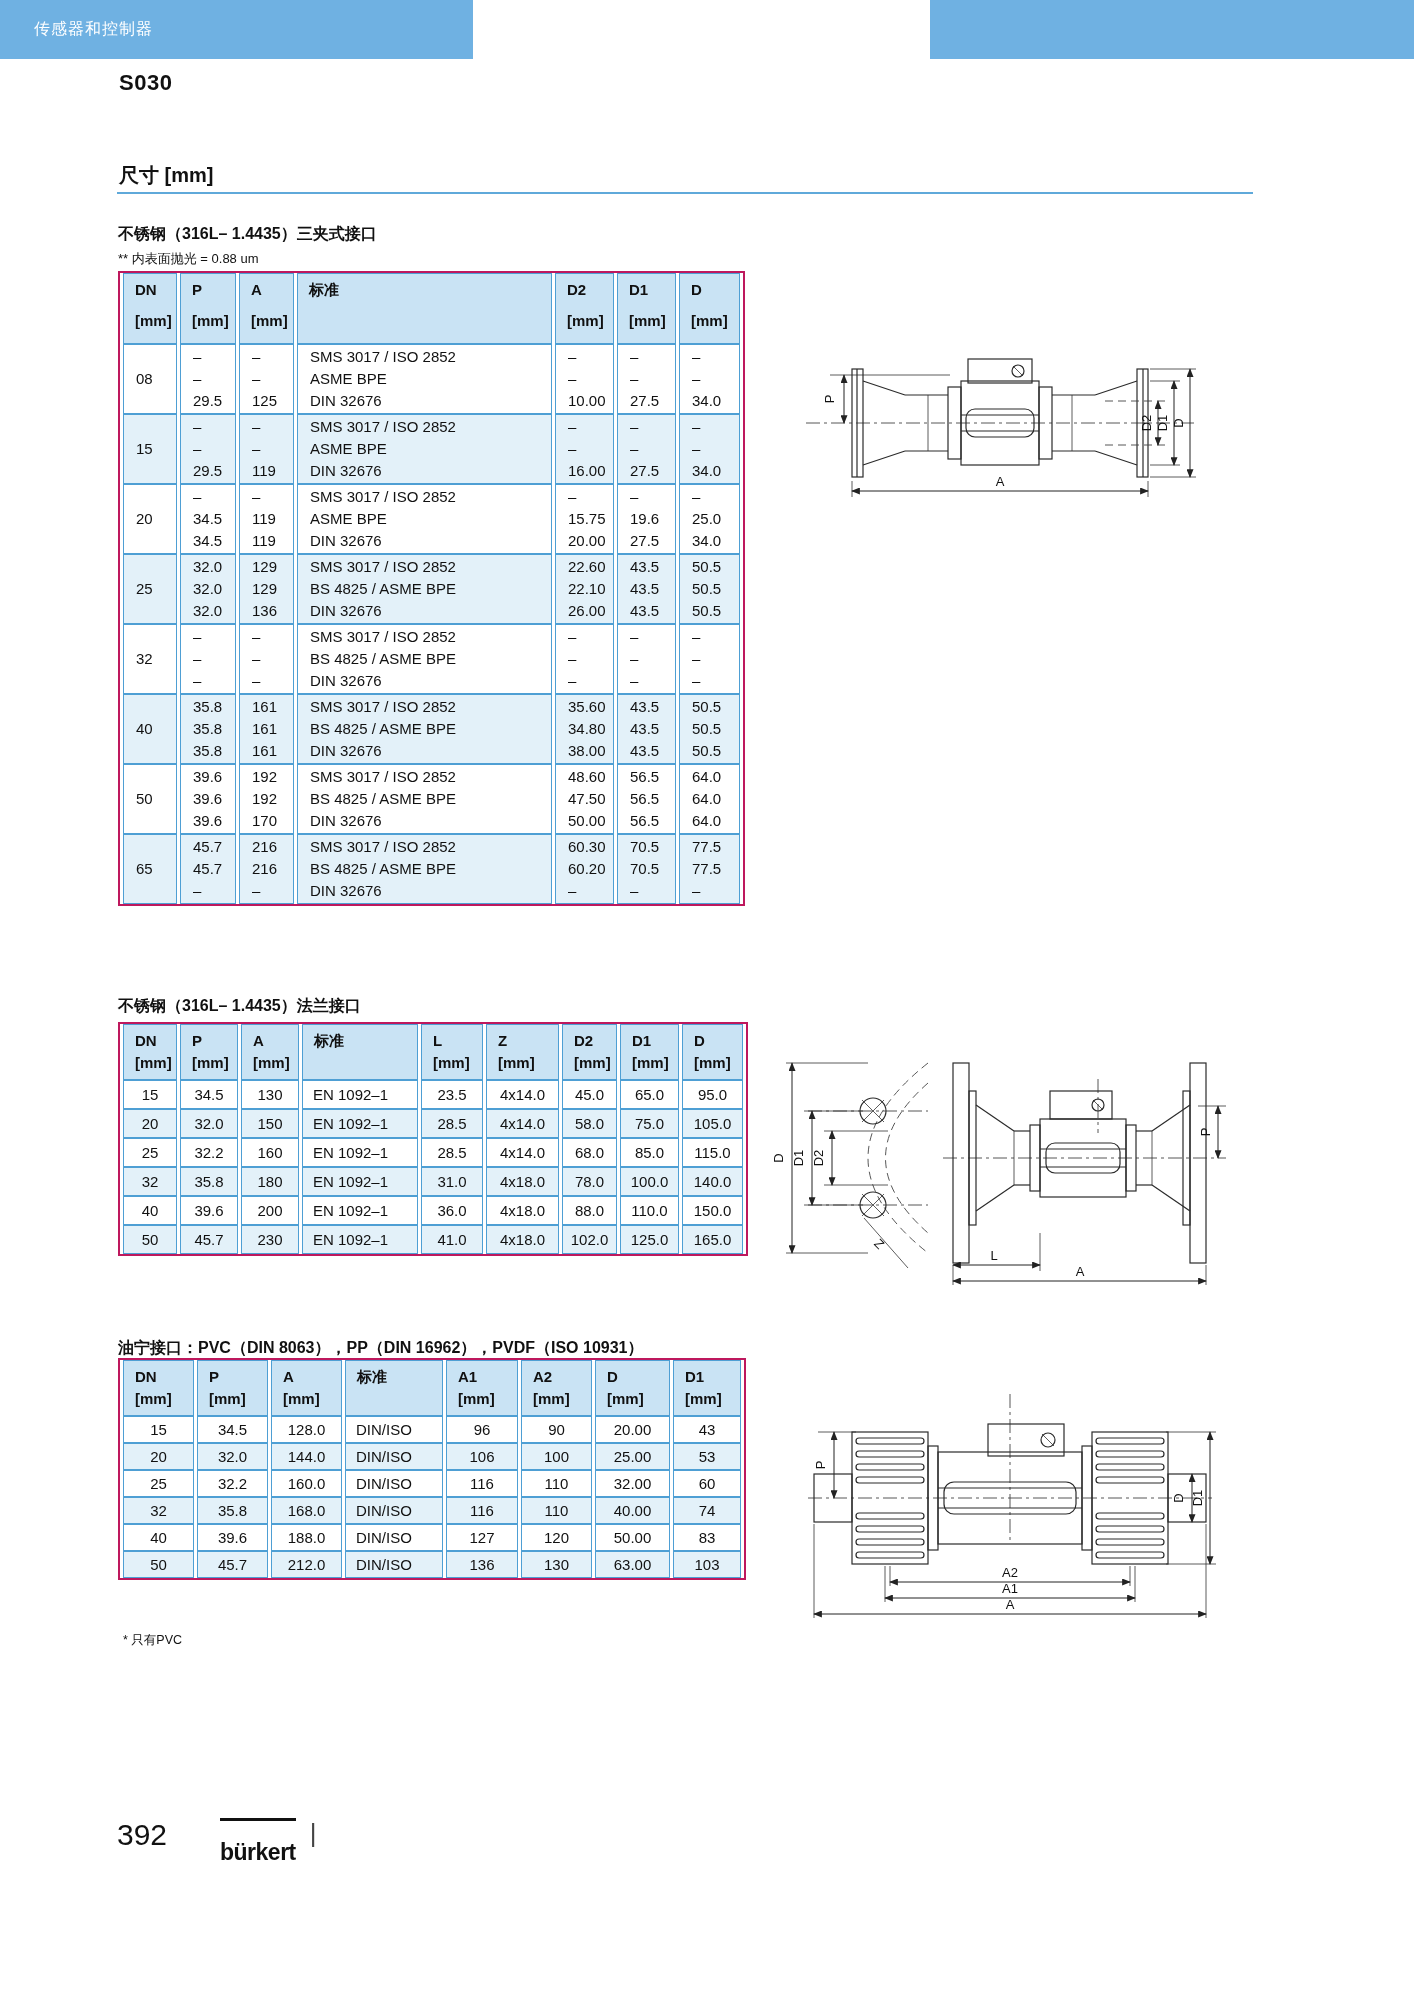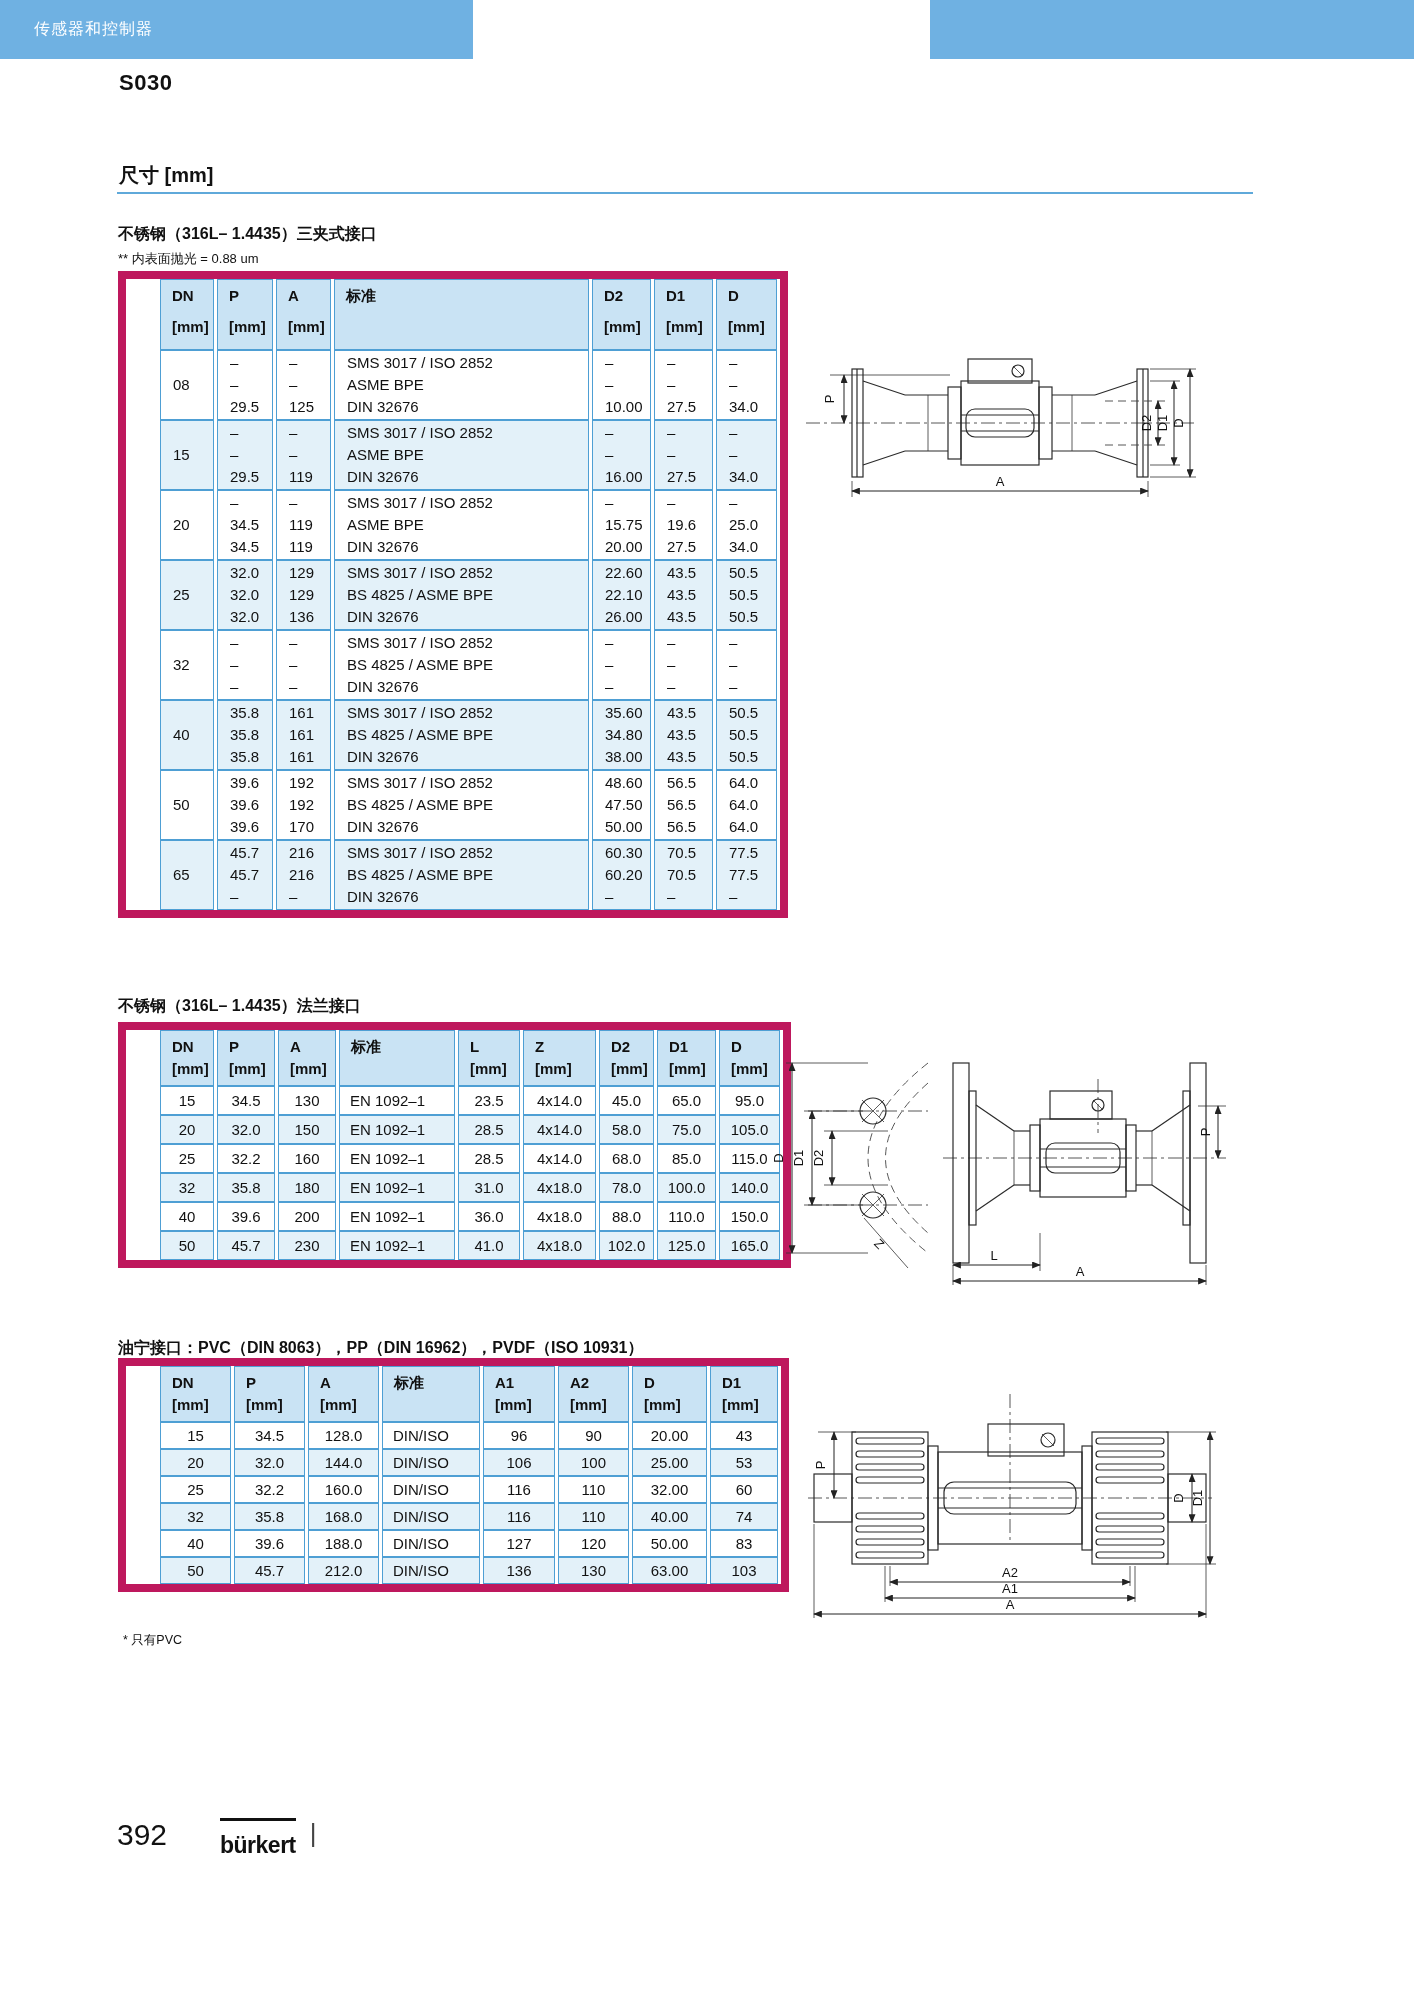--- a/index.html
+++ b/index.html
@@ -19,21 +19,21 @@
   .product-code { position:absolute; left:119px; top:70px; font-size:22px; font-weight:bold; letter-spacing:.5px; }
   .section-title { position:absolute; left:119px; top:162px; font-size:20px; font-weight:bold; }
   .section-rule { position:absolute; left:117px; top:192px; width:1136px; height:2px; background:#5fa9da; }
 
   .tbl-title { position:absolute; left:118px; font-size:16px; font-weight:bold; white-space:nowrap; }
   .tbl-note  { position:absolute; left:118px; font-size:13px; }
   .footnote  { position:absolute; left:123px; font-size:12.5px; }
 
   
   table.dims { position:absolute; left:118px; border-collapse:separate; border-spacing:3px 0;
-               background:#fff; border:8px solid #be185d; table-layout:fixed;padding-left:31px; }
+               background:#fff; border:2px solid #be185d; table-layout:fixed; }
   .dims th { background:#c9e3f4; border:1px solid #4e9fd4; font-size:15px; font-weight:bold;
              text-align:left; padding:7px 0 0 11px; vertical-align:top; }
   .dims th .unit { font-weight:bold; }
   .dims td { border:1px solid #4e9fd4; font-size:15px; background:#fff; vertical-align:middle; }
   .dims tbody tr:nth-child(even) td { background:#e3f1f9; }
 
   .t1 th { height:71px; } .t1 th .unit { margin-top:14px; }
   .t1 td { height:70px; text-align:left; padding-left:12px; line-height:22px; }
 
   .t23 th { height:56px; } .t23 th .unit { margin-top:5px; }
@@ -49,21 +49,21 @@
   .dwg .cl   { stroke:#444; stroke-width:.9; fill:none; stroke-dasharray:14 4 3 4; }
   .dwg .dash { stroke:#444; stroke-width:.9; fill:none; stroke-dasharray:8 5; }
   .dwg .dim  { stroke:#222; stroke-width:1; fill:none;
                marker-start:url(#arr); marker-end:url(#arr); }
   .dwg text  { font-size:13px; fill:#111; font-family:"Liberation Sans","DejaVu Sans",sans-serif; }
 
   
   .page-number { position:absolute; left:117px; top:1818px; font-size:30px; }
   .brand { position:absolute; left:220px; top:1818px; display:flex; align-items:flex-start; }
   .brand .brand-text { font-size:23px; font-weight:bold; letter-spacing:-.5px;
-                       border-top:3px solid #111; padding-top:11px; }
+                       border-top:3px solid #111; padding-top:18px; }
   .brand .divider { margin-left:14px; font-size:26px; font-weight:200; color:#444; line-height:30px; }
 </style>
 </head>
 <body>
 
 <div class="page">
 
   
   <svg width="0" height="0" aria-hidden="true">
       <defs>

